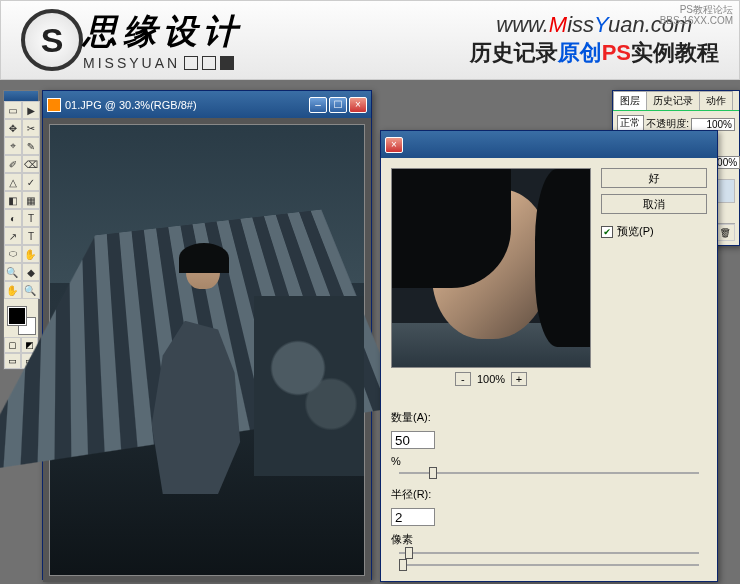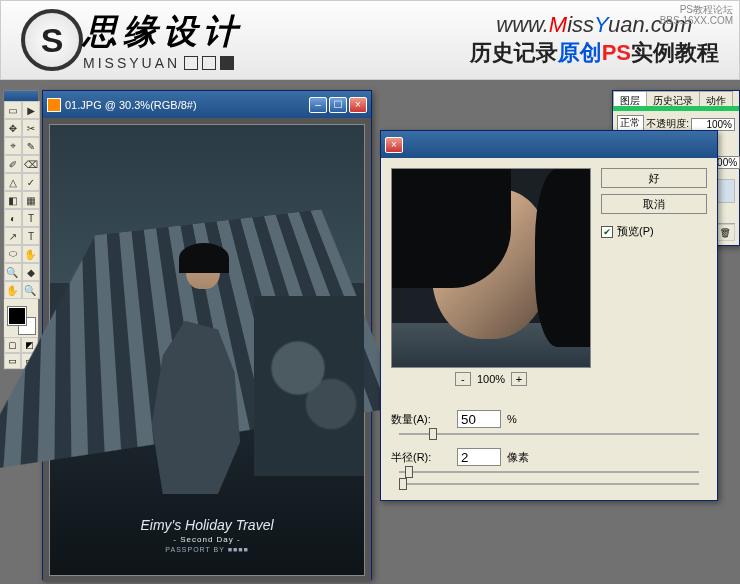--- a/index.html
+++ b/index.html
@@ -53,21 +53,21 @@
 .tool-grid { display:grid; grid-template-columns: 1fr 1fr; }
 .tool { width:18px; height:18px; border:1px solid #c9c9c9; background:#ece9d8; display:flex; align-items:center; justify-content:center; font-size:10px; color:#333; cursor:pointer; }
 .swatch { height:34px; position:relative; margin-top:4px; }
 .swatch .fg { position:absolute; left:4px; top:4px; width:18px; height:18px; background:#000; border:1px solid #fff; outline:1px solid #777; }
 .swatch .bg { position:absolute; left:14px; top:14px; width:18px; height:18px; background:#fff; border:1px solid #777; }
 .mode-row { display:flex; }
 .mode { flex:1; height:16px; border:1px solid #c9c9c9; display:flex; align-items:center; justify-content:center; font-size:9px; }
 
 
 .layers-panel { right: 0; top: 90px; width: 128px; }
-.panel-tabs { height:20px; background:#ece9d8; border-bottom:5px solid #22c55e; display:flex; font-size:10px; }
+.panel-tabs { height:20px; background:#ece9d8; border-bottom:1px solid #22c55e; display:flex; font-size:10px; }
 .panel-tab { padding:2px 6px; border:1px solid #aaa; border-bottom:none; background:#ece9d8; margin-right:-1px; cursor:pointer; }
 .panel-tab.active { background:#fff; }
 .panel-body { background:#ece9d8; padding:4px; font-size:10px; }
 .panel-row { display:flex; align-items:flex-end; gap:2px; margin-bottom:10px; }
 .blend { flex:1; border:1px solid #888; background:#fff; padding:0 2px; }
 .opacity-field { width:44px; border:1px solid #888; text-align:right; padding-right:2px; background:#fff; }
 .lock-icons { display:flex; gap:2px; }
 .lock-icons span { width:14px; height:14px; border:1px solid #aaa; display:flex; align-items:center; justify-content:center; font-size:8px; }
 .layer-item { display:flex; align-items:center; gap:3px; border:1px solid #bbb; background:#d2e0ec; padding:2px; }
 .layer-item .eye { width:12px; height:12px; border:1px solid #888; }
@@ -84,21 +84,21 @@
 .usm-hair { position:absolute; top:0; left:0; right:40%; height:60%; background:#0a0c0d; border-radius: 0 0 50% 0; }
 .usm-hair2 { position:absolute; top:0; right:0; width:28%; height:90%; background:#0a0c0d; border-radius: 40% 0 0 40%; }
 .usm-shoulder { position:absolute; bottom:0; left:0; right:0; height:22%; background:linear-gradient(#45525a,#2b3740); }
 .zoom-row { display:flex; align-items:center; justify-content:center; gap:6px; margin-top:4px; font-size:11px; }
 .zoom-btn { width:16px; height:14px; border:1px solid #888; background:#ece9d8; cursor:pointer; text-align:center; line-height:12px; }
 .usm-right { width:110px; display:flex; flex-direction:column; gap:6px; margin-left:auto; }
 .ps-btn { height:20px; border:1px solid #888; background:#ece9d8; font-size:11px; cursor:pointer; }
 .chk-row { display:flex; align-items:center; gap:4px; font-size:11px; margin-top:4px; }
 .chk { width:12px; height:12px; border:1px solid #555; background:#fff; display:flex; align-items:center; justify-content:center; font-size:9px; color:#060; }
 .sliders { clear:both; padding: 6px 10px 10px; background:#ece9d8; }
-.slider-row { display:flex; align-items:center; gap:6px; margin-top:8px; font-size:11px; }
+.slider-row { display:flex; align-items:flex-start; gap:6px; margin-top:8px; font-size:11px;flex-direction:column; }
 .slider-row label { width:60px; }
 .num-field { width:44px; height:18px; border:1px solid #888; background:#fff; text-align:left; padding-left:3px; }
 .unit { width:30px; }
 .track { position:relative; height:12px; margin:0 8px; }
 .track-line { position:absolute; left:0; right:0; top:5px; height:2px; background:#aaa; }
 .track-thumb { position:absolute; top:0; width:8px; height:12px; background:#ece9d8; border:1px solid #555; cursor:pointer; }
 
 </style>
 </head>
 <body>
@@ -181,25 +181,20 @@
   <div class="doc-canvas">
     <div class="doc-image">
       <div class="sky"></div>
       <div class="breakwater"></div>
       <div class="rocks"></div>
       <div class="model">
         <div class="body"></div>
         <div class="head"></div>
         <div class="hair"></div>
       </div>
-      <div class="img-text">
-        <div class="t1">Eimy's Holiday Travel</div>
-        <div class="t2">- Second Day -</div>
-        <div class="t3">PASSPORT BY ■■■■</div>
-      </div>
     </div>
   </div>
 </div>
 
 <div class="xp-window layers-panel">
   <div class="panel-tabs">
     <div class="panel-tab active">图层</div>
     <div class="panel-tab">历史记录</div>
     <div class="panel-tab">动作</div>
   </div>

